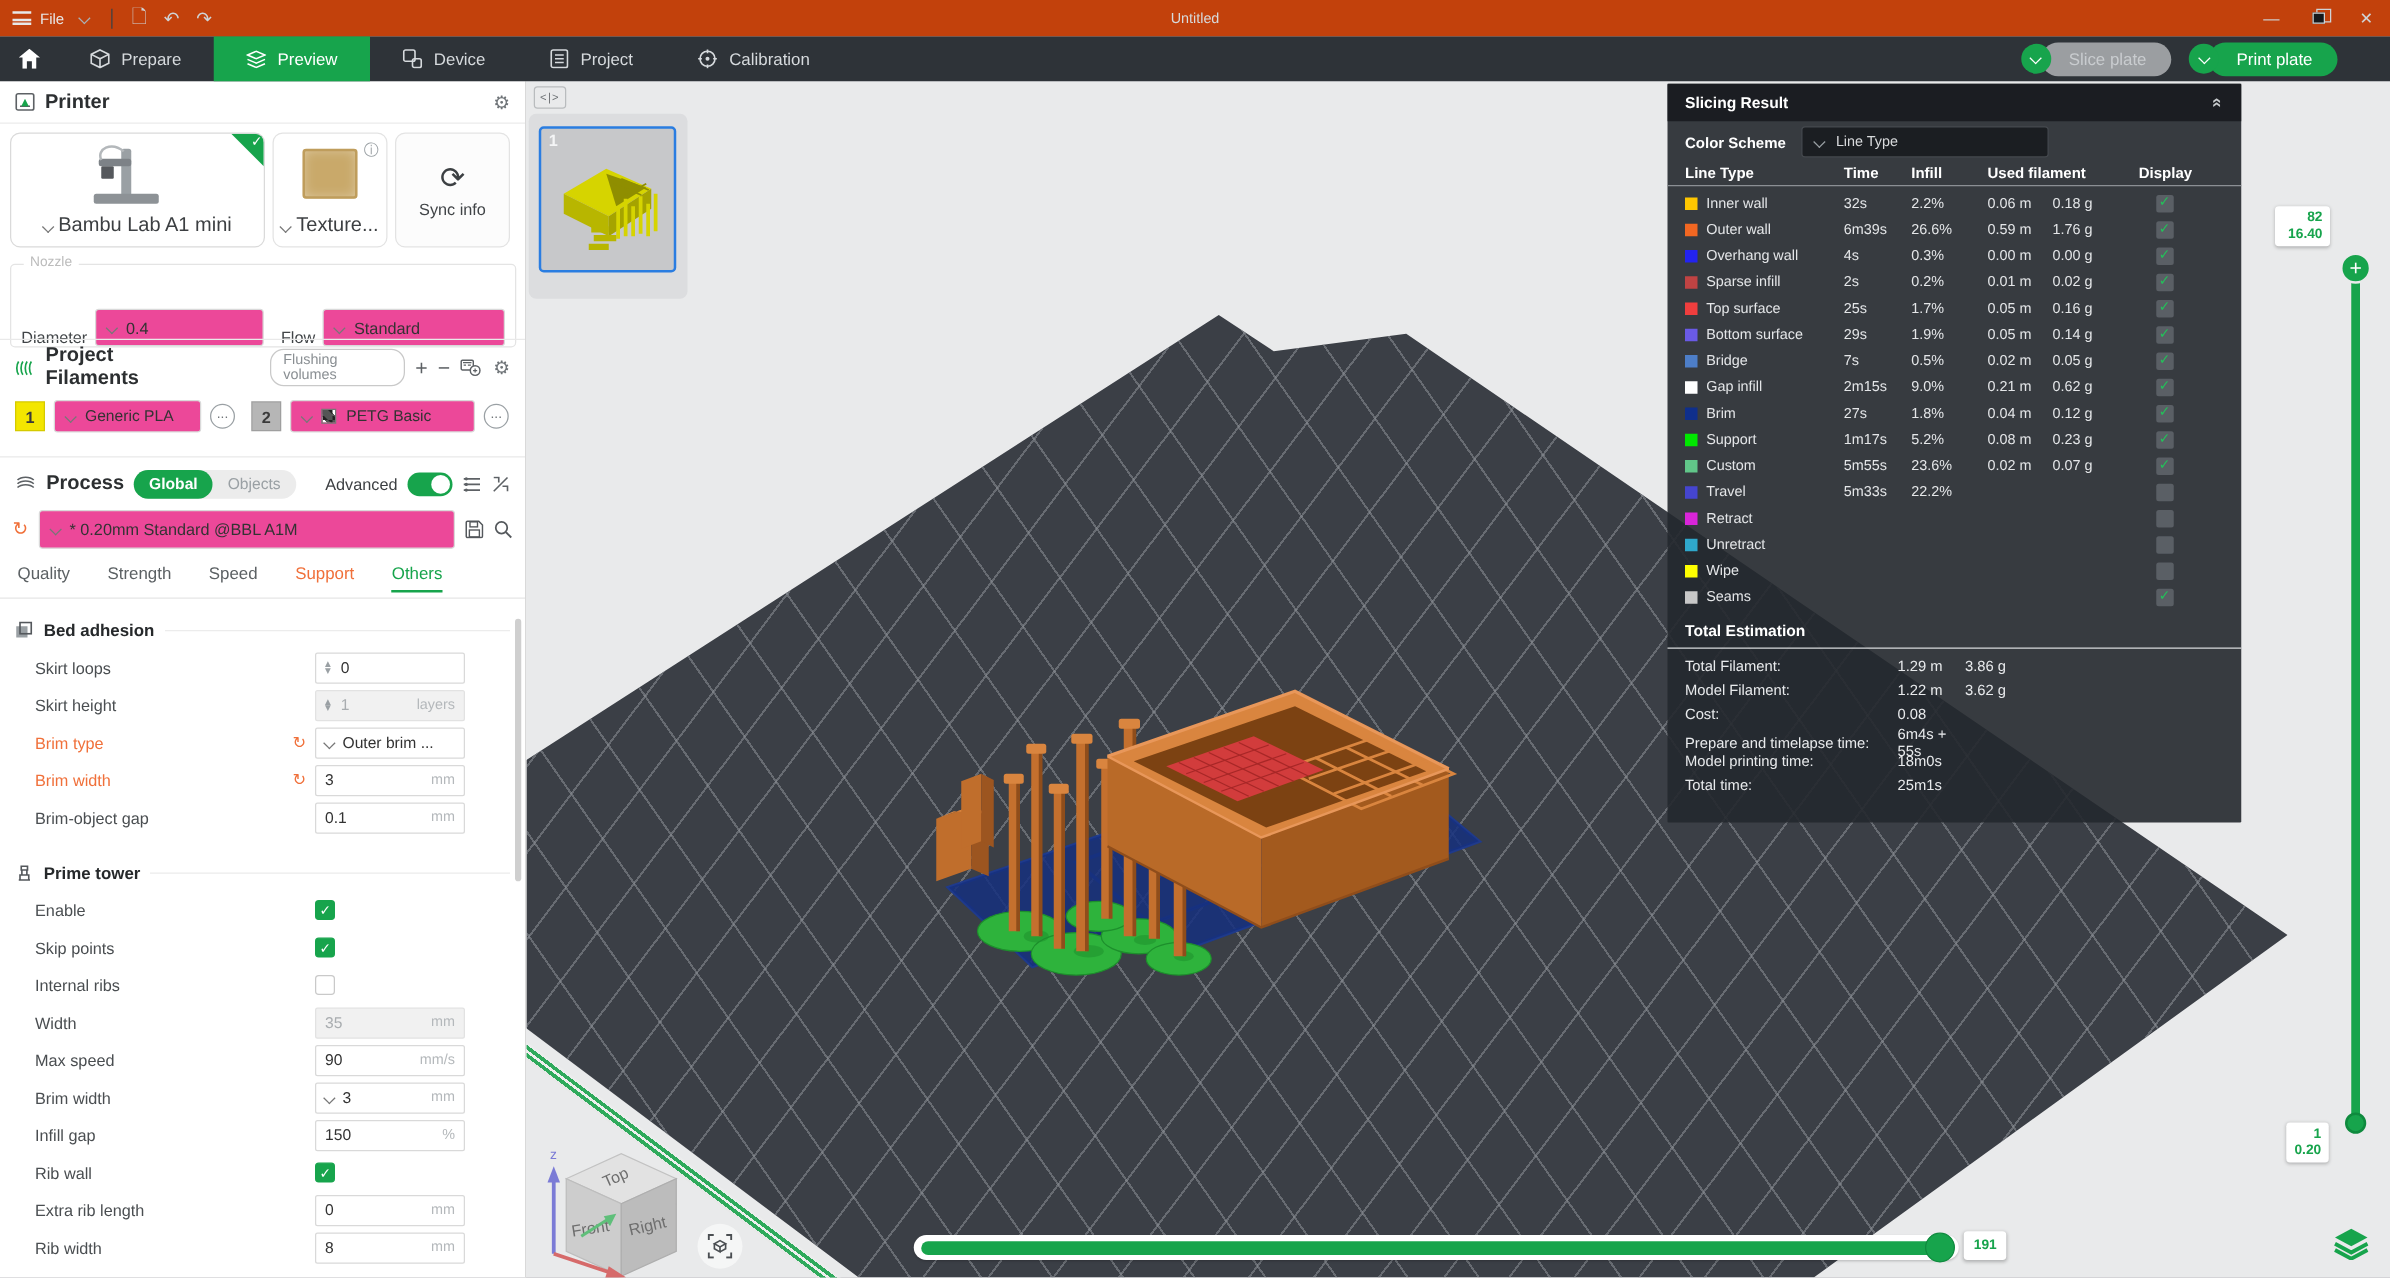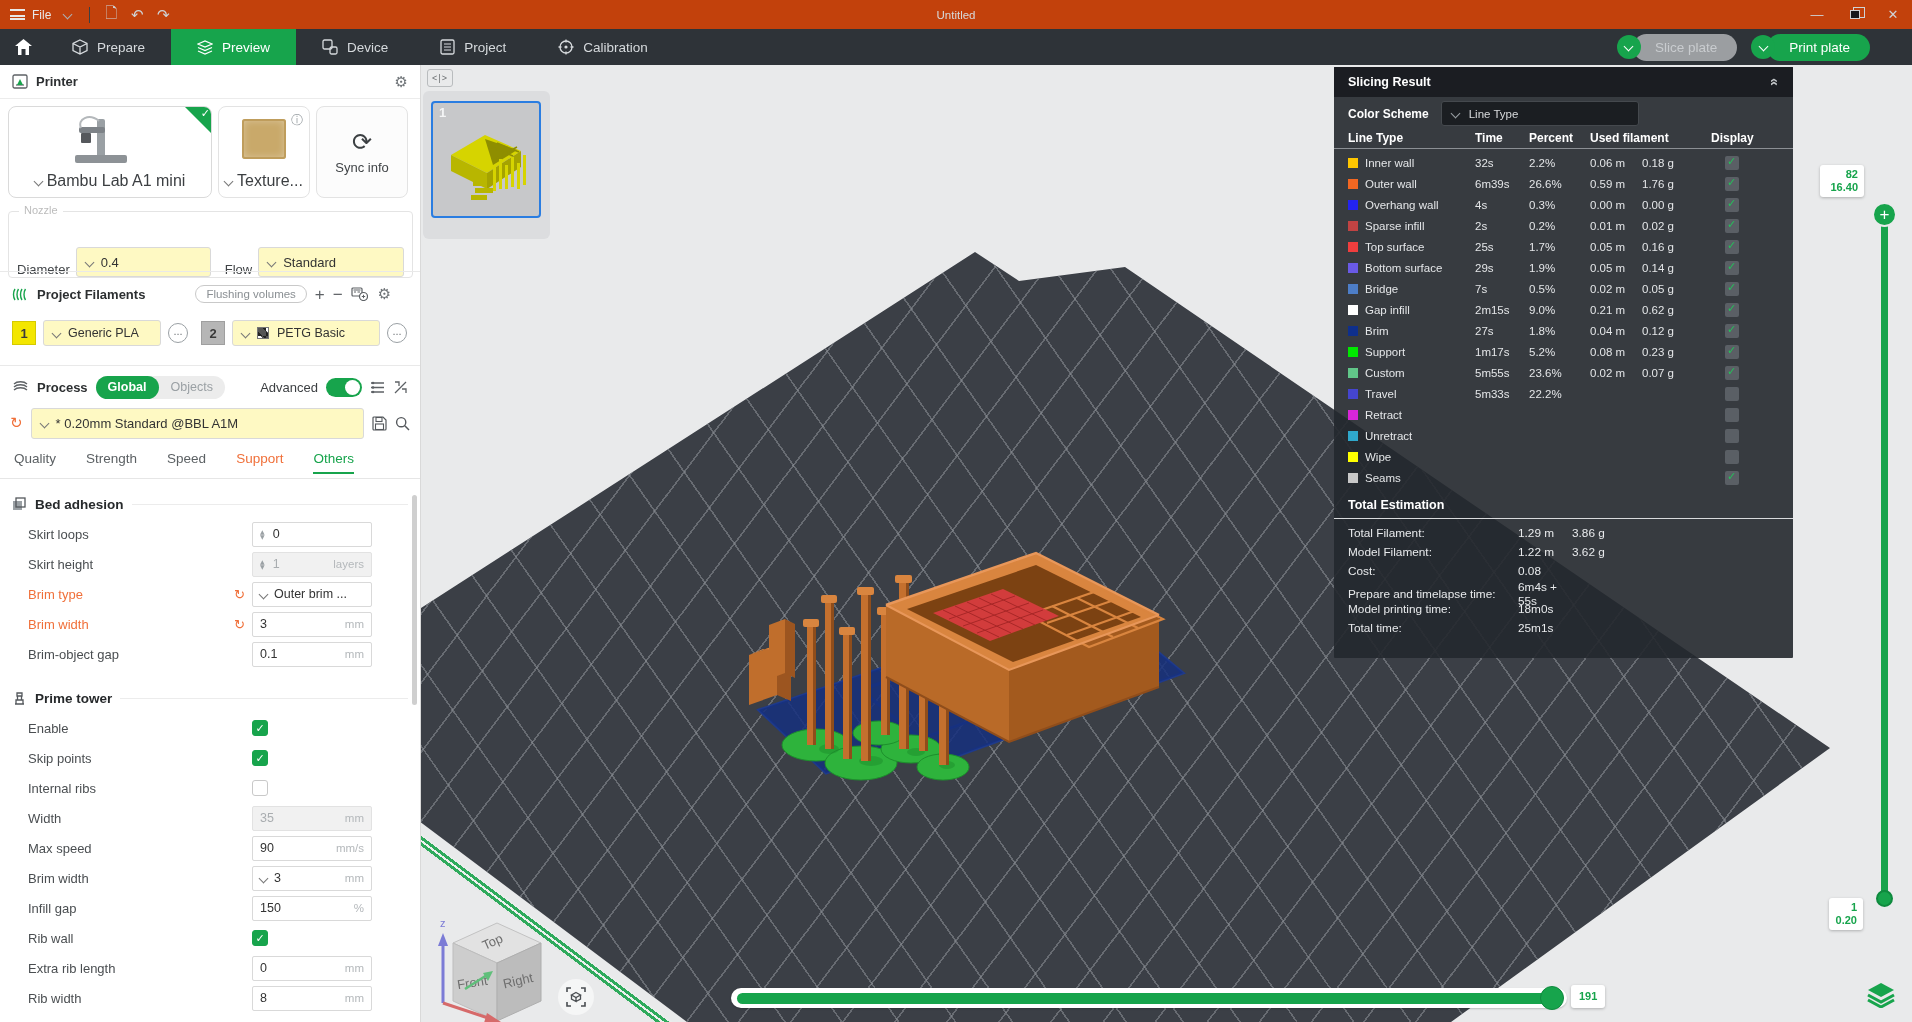--- a/index.html
+++ b/index.html
@@ -36,41 +36,41 @@
   .split-circ { width:24px; height:24px; border-radius:50%; background:#17a44c; display:flex; align-items:center; justify-content:center; z-index:2; }
   .split-circ .chev { border-color:#fff; margin-top:-2px; }
   .pill-btn { height:27px; border-radius:14px; margin-left:-8px; padding:0 20px 0 22px; display:flex; align-items:center; font-size:13.5px; }
   .pill-btn.gray { background:#9b9ea1; color:#c9cccf; }
   .pill-btn.green { background:#17a44c; color:#fff; }
 
   
   #left-panel { position:absolute; left:0; top:65px; width:421px; height:957px; background:#fff;
     border-right:1px solid #d9d9d9; color:#404447; font-size:13px; z-index:50; }
   .sec-head { display:flex; align-items:center; gap:8px; padding:0 12px; height:34px; border-bottom:1px solid #ececec; }
-  .sec-title { font-weight:bold; color:#2c2f31; font-size:13px; }
+  .sec-title { font-weight:bold; color:#2c2f31; font-size:16px; }
   .gear { margin-left:auto; color:#6f7478; font-family:"DejaVu Sans", sans-serif; font-size:15px; }
 
   #cards-row { position:absolute; left:0; top:35px; width:100%; height:98px; display:flex; gap:6px; padding:6px 8px 0 8px; }
   .card { border:1px solid #e3e3e3; border-radius:8px; position:relative; background:#fff; overflow:hidden; }
   .card.sel { border-color:#dadada; }
   .card-label { position:absolute; left:0; right:0; bottom:7px; display:flex; align-items:center; justify-content:center; gap:5px; font-size:16px; color:#3c3f42; white-space:nowrap; }
   .corner-check { position:absolute; right:0; top:0; width:0; height:0; border-top:26px solid #17a44c; border-left:26px solid transparent; }
   .corner-check::after { content:"✓"; position:absolute; top:-26px; right:1px; color:#fff; font-size:11px; font-family:"DejaVu Sans",sans-serif; }
   #printer-card { width:204px; }
   #plate-card  { width:92px; }
   #sync-card   { width:92px; display:flex; flex-direction:column; align-items:center; justify-content:center; gap:6px; background:#fcfcfc; }
   .plate-img { position:absolute; left:50%; top:12px; transform:translateX(-50%); width:44px; height:40px; background:#c9a96a; border-radius:3px;
      box-shadow: inset 0 0 0 2px #bf9d5c, inset 0 0 10px rgba(255,255,255,.45); }
   .info-circ { position:absolute; right:6px; top:5px; color:#9aa0a4; font-size:12px; font-family:"DejaVu Sans",sans-serif; }
   .sync-ico { font-family:"DejaVu Sans",sans-serif; font-size:24px; color:#3c4043; line-height:1; }
 
   #nozzle-set { position:absolute; left:8px; top:146px; width:405px; height:67px; border:1px solid #e4e4e4; border-radius:4px; }
   #nozzle-set .legend { position:absolute; left:10px; top:-8px; background:#fff; padding:0 5px; font-size:11px; color:#bcbcbc; }
   #nozzle-set .row { display:flex; align-items:flex-end; height:100%; padding:0 8px; gap:6px; }
-  .dd { border:1px solid #d9d9d9; border-radius:3px; height:30px; display:flex; align-items:center; gap:8px; padding:0 9px; background:#fef9c3; color:#333; }
+  .dd { border:1px solid #d9d9d9; border-radius:3px; height:30px; display:flex; align-items:center; gap:8px; padding:0 9px; background:#ec4899; color:#333; }
   .dd .chev { flex:0 0 auto; }
 
   .panel-divider { position:absolute; left:0; width:100%; height:1px; background:#e9e9e9; }
 
   .sec-bar { position:absolute; left:0; width:100%; display:flex; align-items:center; gap:8px; padding:0 12px; }
   .pill-tag { border:1px solid #c9c9c9; border-radius:11px; color:#8a8f93; font-size:11.5px; padding:2px 10px; }
   .mini-btn { color:#5d6165; font-size:17px; line-height:1; }
 
   #filament-row { position:absolute; left:0; top:250px; width:100%; height:36px; display:flex; align-items:center; padding:0 12px; gap:7px; }
   .fil-idx { width:24px; height:24px; display:flex; align-items:center; justify-content:center; font-size:13px; font-weight:bold; color:#3a3a3a; border:1px solid rgba(0,0,0,.12); }
@@ -651,21 +651,21 @@
     <div id="sp-scheme">
       <span class="lbl">Color Scheme</span>
       <div id="scheme-dd">
         <span class="chev"></span>
           <span>Line Type</span>
       </div>
     </div>
     <div class="prow hd">
       <span class="span2">Line Type</span>
       <span>Time</span>
-      <span>Percent</span>
+      <span>Infill</span>
       <span class="span56">Used filament</span>
       <span>Display</span>
     </div>
     <div id="sp-div1"></div>
     <div>
         <div class="prow">
         <span class="swatch" style="background-color: rgb(254, 198, 0);"></span>
         <span>Inner wall</span>
         <span>32s</span>
         <span>2.2%</span>

